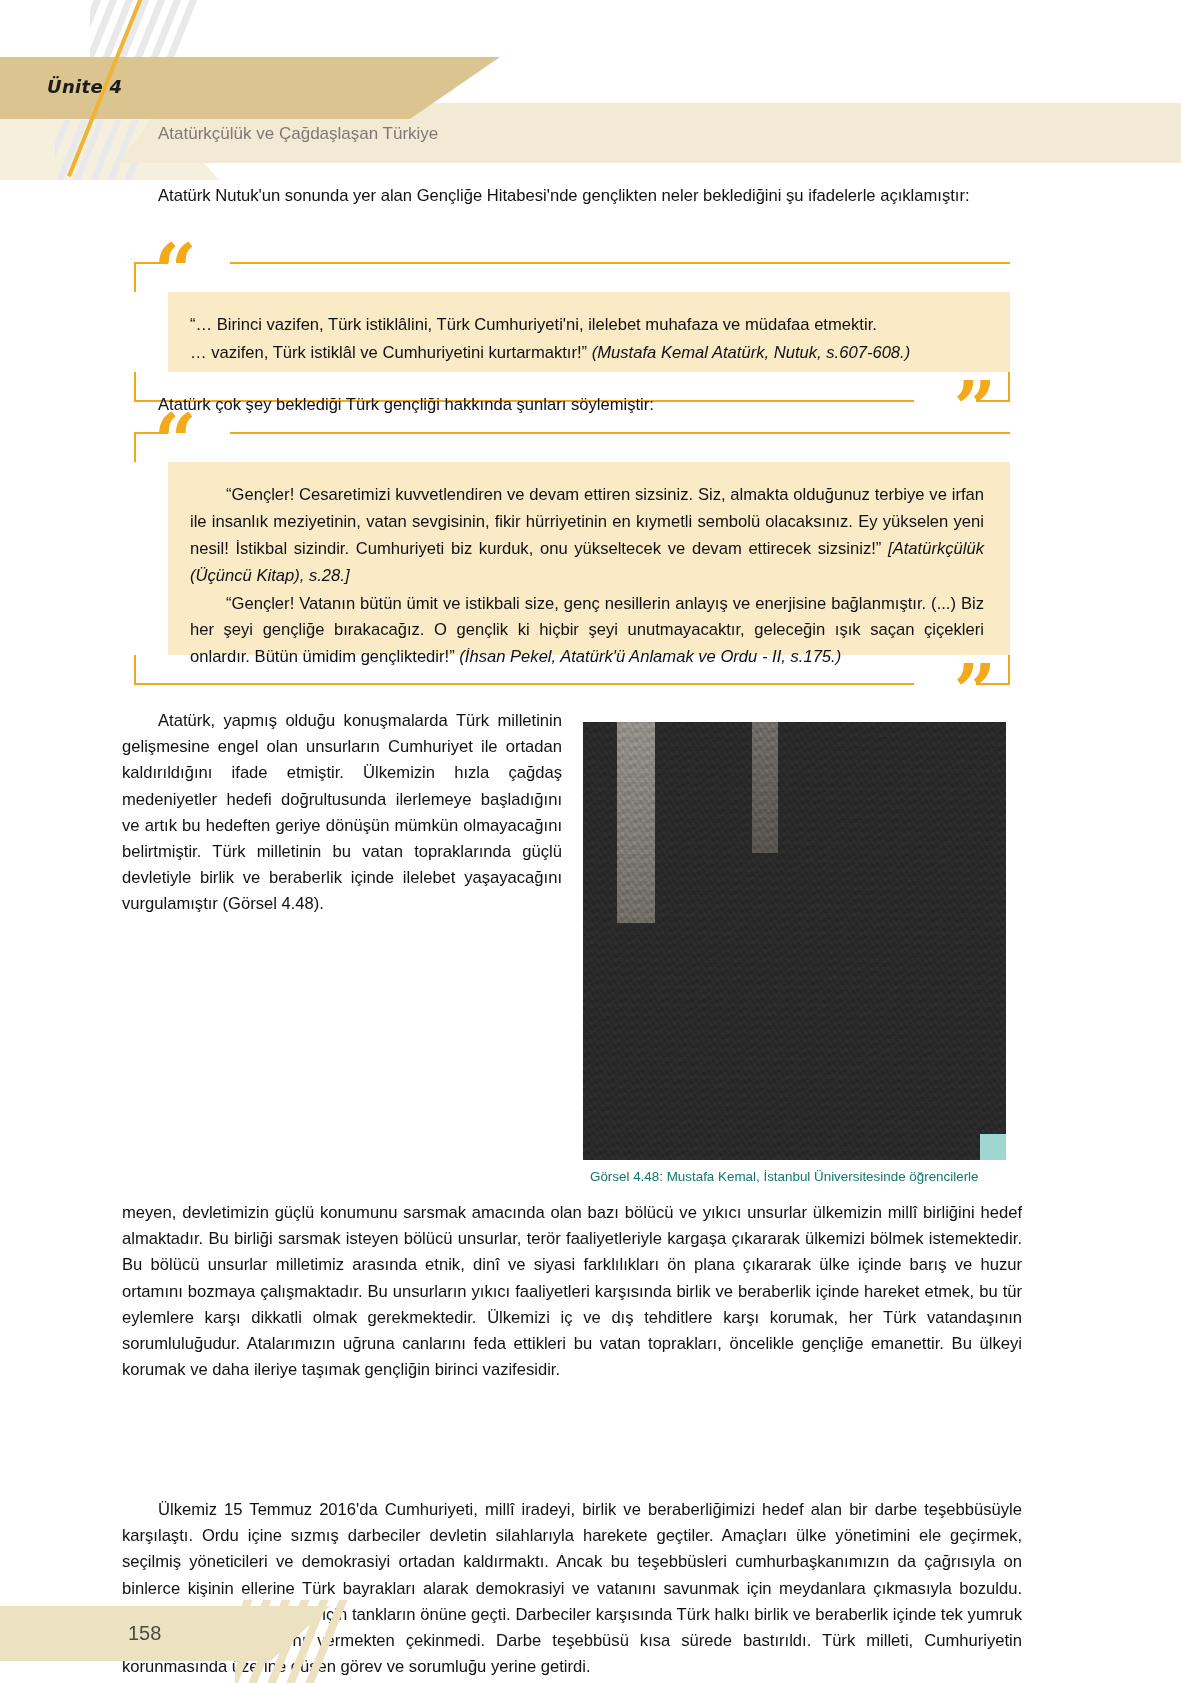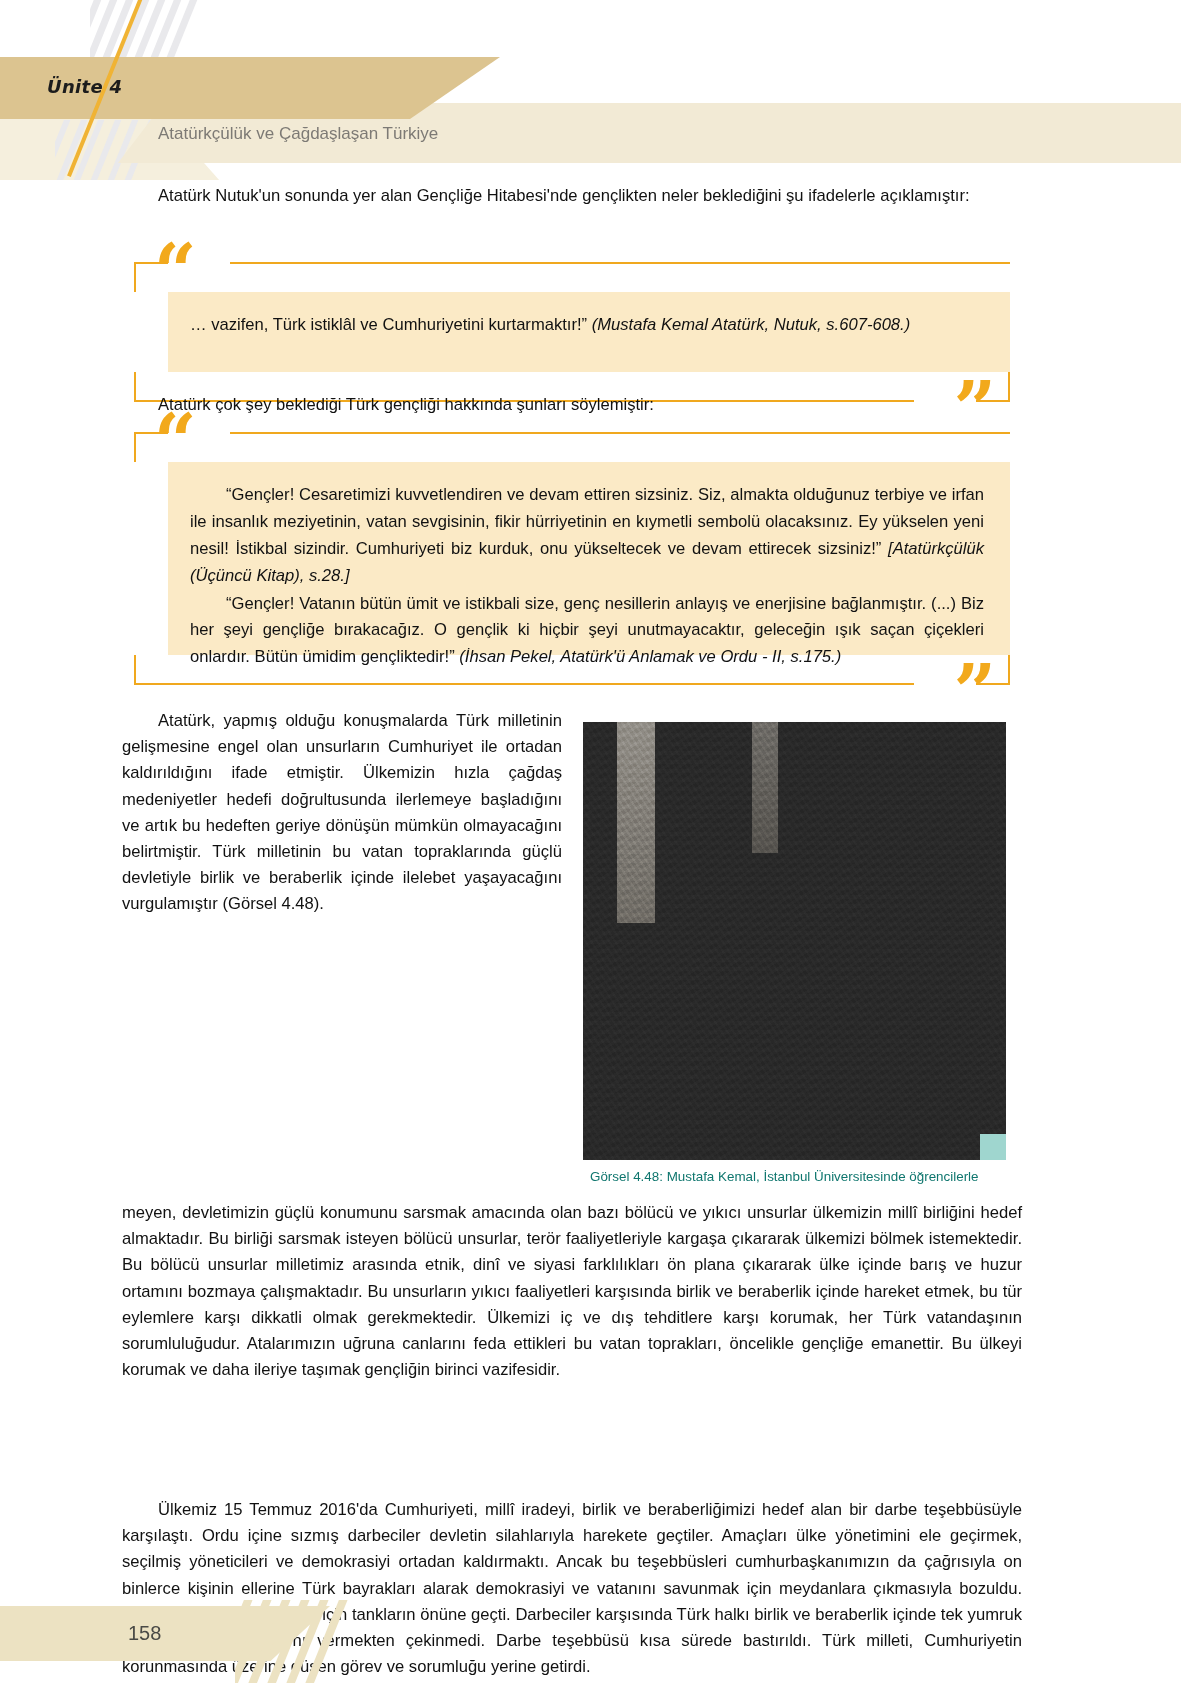--- a/index.html
+++ b/index.html
@@ -221,20 +221,21 @@
 
   <div class="quote-wrap" style="left:134px; top:82px; width:876px; height:140px;">
     <div class="qbracket-tl"></div>
     <div class="qline-top" style="right:0;"></div>
     <div class="qmark-open">“</div>
     <div class="qbracket-bl"></div>
     <div class="qline-bot"></div>
     <div class="qbracket-br"></div>
     <div class="qmark-close">”</div>
     <div class="qbox">
+      <p>“… Birinci vazifen, Türk istiklâlini, Türk Cumhuriyeti'ni, ilelebet muhafaza ve müdafaa etmektir.</p>
       <p><span>… vazifen, Türk istiklâl ve Cumhuriyetini kurtarmaktır!”</span> <span class="cit">(Mustafa Kemal Atatürk, Nutuk, s.607-608.)</span></p>
     </div>
   </div>
 
   <div class="para-block" style="top:212px;">
     <p class="body indent">Atatürk çok şey beklediği Türk gençliği hakkında şunları söylemiştir:</p>
   </div>
 
   <div class="quote-wrap" style="left:134px; top:252px; width:876px; height:253px;">
     <div class="qbracket-tl"></div>

